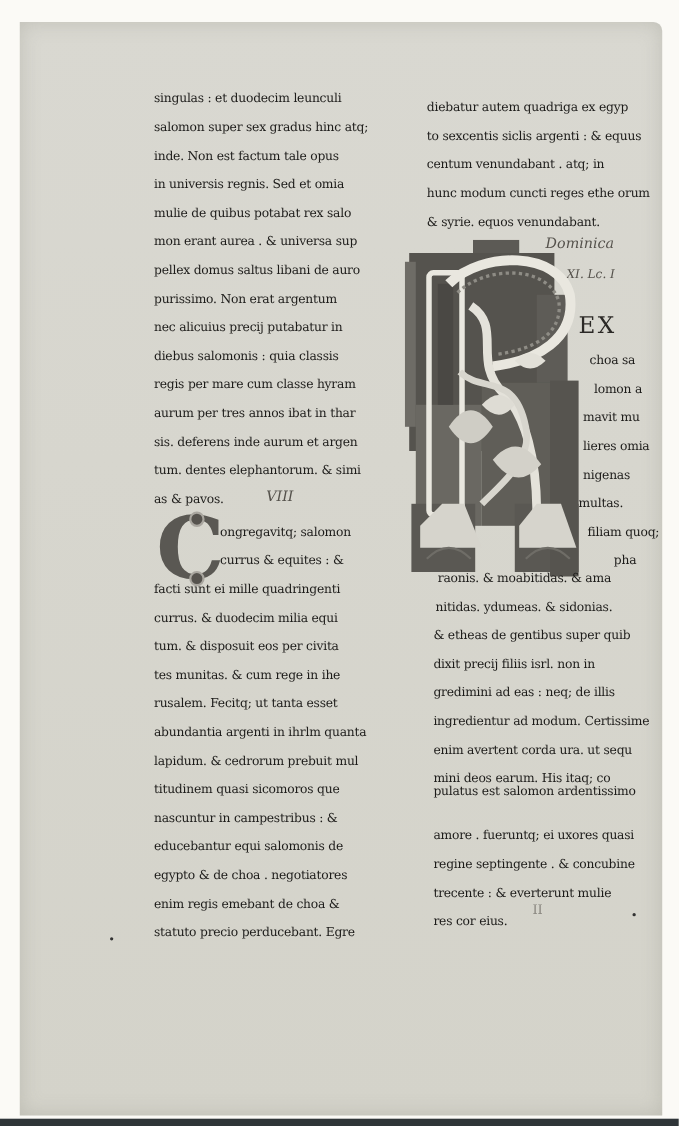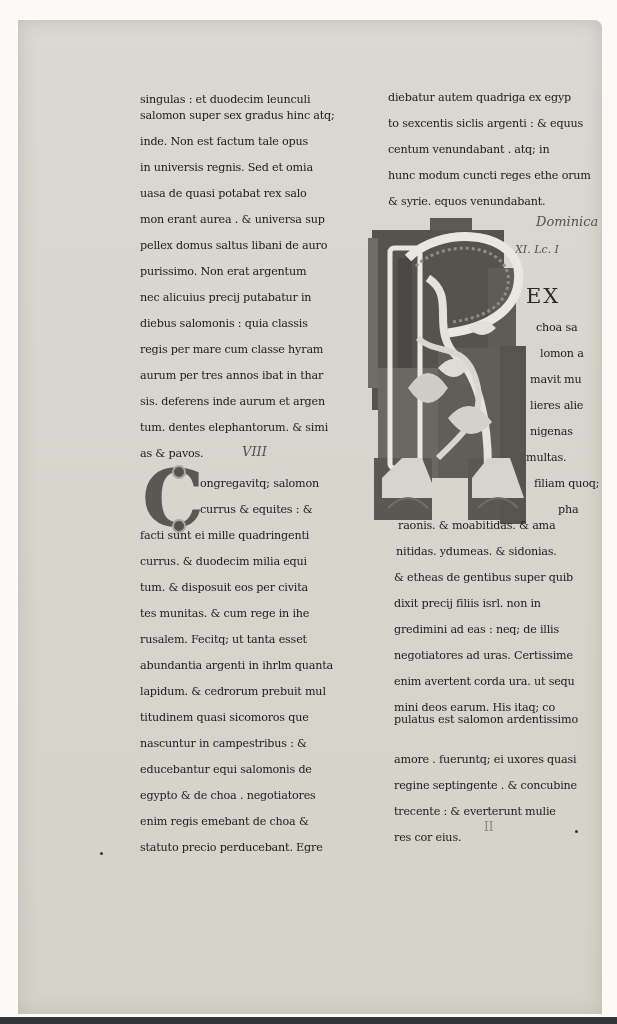--- a/index.html
+++ b/index.html
@@ -51,25 +51,25 @@
       position: absolute; width: 3px; height: 3px; border-radius: 50%; background: #333;
     }
   </style>
 </head>
 <body>
 
 <div class="page"></div>
 <div class="bottom-strip"></div>
 
 <div class="col col-left">
-  <div class="line" style="top:10px">singulas : et duodecim leunculi</div>
+  <div class="line" style="top:0px">singulas : et duodecim leunculi</div>
   <div class="line" style="top:26px">salomon super sex gradus hinc atq;</div>
   <div class="line" style="top:52px">inde. Non est factum tale opus</div>
   <div class="line" style="top:78px">in universis regnis. Sed et omia</div>
-  <div class="line" style="top:104px">uasa de quasi potabat rex salo</div>
+  <div class="line" style="top:104px">mulie de quibus potabat rex salo</div>
   <div class="line" style="top:130px">mon erant aurea . &amp; universa sup</div>
   <div class="line" style="top:156px">pellex domus saltus libani de auro</div>
   <div class="line" style="top:182px">purissimo. Non erat argentum</div>
   <div class="line" style="top:208px">nec alicuius precij putabatur in</div>
   <div class="line" style="top:234px">diebus salomonis : quia classis</div>
   <div class="line" style="top:260px">regis per mare cum classe hyram</div>
   <div class="line" style="top:286px">aurum per tres annos ibat in thar</div>
   <div class="line" style="top:312px">sis. deferens inde aurum et argen</div>
   <div class="line" style="top:338px">tum. dentes elephantorum. &amp; simi</div>
   <div class="line" style="top:364px">as &amp; pavos.</div>
@@ -101,21 +101,21 @@
 </div>
 
 <div class="col col-right">
   <div class="line" style="top:0px">diebatur autem quadriga ex egyp</div>
   <div class="line" style="top:26px">to sexcentis siclis argenti : &amp; equus</div>
   <div class="line" style="top:52px">centum venundabant . atq; in</div>
   <div class="line" style="top:78px">hunc modum cuncti reges ethe orum</div>
   <div class="line" style="top:104px">&amp; syrie. equos venundabant.</div>
 </div>
 
-<div class="rubric" style="left:496px; top:214px;margin-left:40px;">Dominica</div>
+<div class="rubric" style="left:496px; top:214px;">Dominica</div>
 <div class="rubric" style="left:508px; top:243px; font-size:11px;">..XI. Lc. I</div>
 
 <div class="initial-r">
   <svg width="160" height="306" viewBox="0 0 160 306">
     <rect x="62" y="0" width="42" height="12" fill="#5c5a55"></rect>
     <rect x="4" y="12" width="132" height="180" fill="#55534e"></rect>
     <rect x="0" y="20" width="10" height="150" fill="#6e6c66"></rect>
     <rect x="120" y="50" width="28" height="80" fill="#5e5c57"></rect>
     <rect x="10" y="150" width="60" height="110" fill="#6a6862"></rect>
     <rect x="70" y="130" width="64" height="130" fill="#605e58"></rect>
@@ -143,34 +143,34 @@
     <path d="M110 290 q 20 -20 40 0" fill="none" stroke="#6f6d67" stroke-width="2"></path>
   </svg>
 </div>
 
 <div class="ex">EX</div>
 
 <div class="col" style="left:536px; top:318px;">
   <div class="line" style="top:0px">choa sa</div>
   <div class="line" style="top:26px; left:4px">lomon a</div>
   <div class="line" style="top:52px; left:-6px">mavit mu</div>
-  <div class="line" style="top:78px; left:-6px">lieres alie</div>
+  <div class="line" style="top:78px; left:-6px">lieres omia</div>
   <div class="line" style="top:104px; left:-6px">nigenas</div>
   <div class="line" style="top:130px; left:-10px">multas.</div>
   <div class="line" style="top:156px; left:-2px">filiam quoq;</div>
   <div class="line" style="top:182px; left:22px">pha</div>
 </div>
 
 <div class="col" style="left:398px; top:516px; width:210px;">
   <div class="line" style="top:0px">raonis. &amp; moabitidas. &amp; ama</div>
   <div class="line" style="top:26px; left:-2px">nitidas. ydumeas. &amp; sidonias.</div>
   <div class="line" style="top:52px; left:-4px">&amp; etheas de gentibus super quib</div>
   <div class="line" style="top:78px; left:-4px">dixit precij filiis isrl. non in</div>
   <div class="line" style="top:104px; left:-4px">gredimini ad eas : neq; de illis</div>
-  <div class="line" style="top:130px; left:-4px">negotiatores ad uras. Certissime</div>
+  <div class="line" style="top:130px; left:-4px">ingredientur ad modum. Certissime</div>
   <div class="line" style="top:156px; left:-4px">enim avertent corda ura. ut sequ</div>
   <div class="line" style="top:182px; left:-4px">mini deos earum. His itaq; co</div>
   <div class="line" style="top:194px; left:-4px">pulatus est salomon ardentissimo</div>
   <div class="line" style="top:234px; left:-4px">amore . fueruntq; ei uxores quasi</div>
   <div class="line" style="top:260px; left:-4px">regine septingente . &amp; concubine</div>
   <div class="line" style="top:286px; left:-4px">trecente : &amp; everterunt mulie</div>
   <div class="line" style="top:312px; left:-4px">res cor eius.</div>
 </div>
 
 <div class="rubric" style="left:484px; top:820px; font-style:normal; font-size:12px; color:#8a8780;">II</div>

